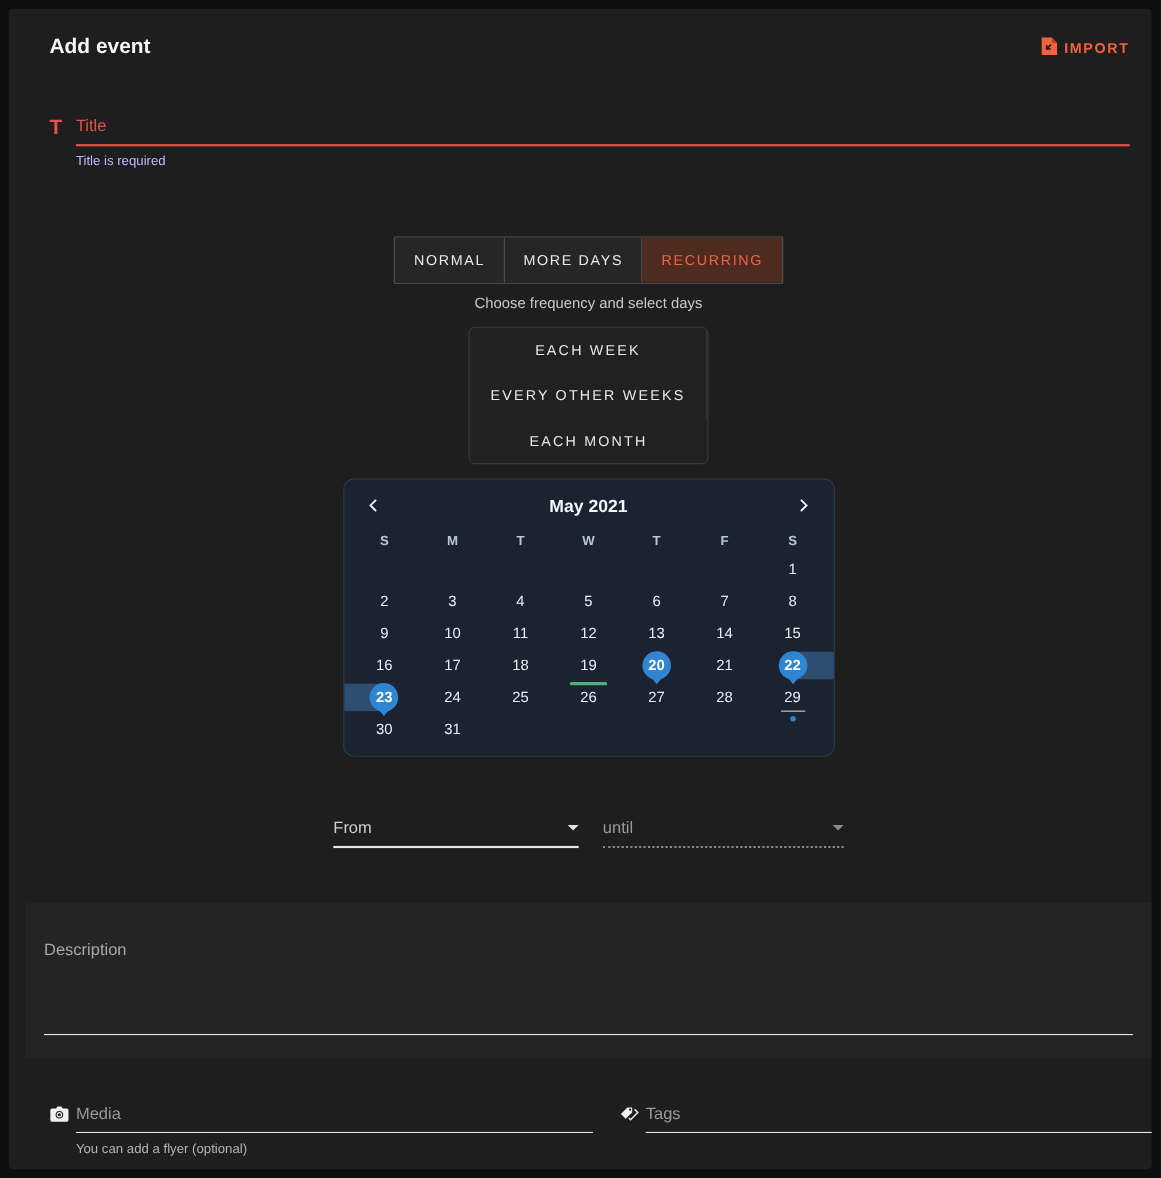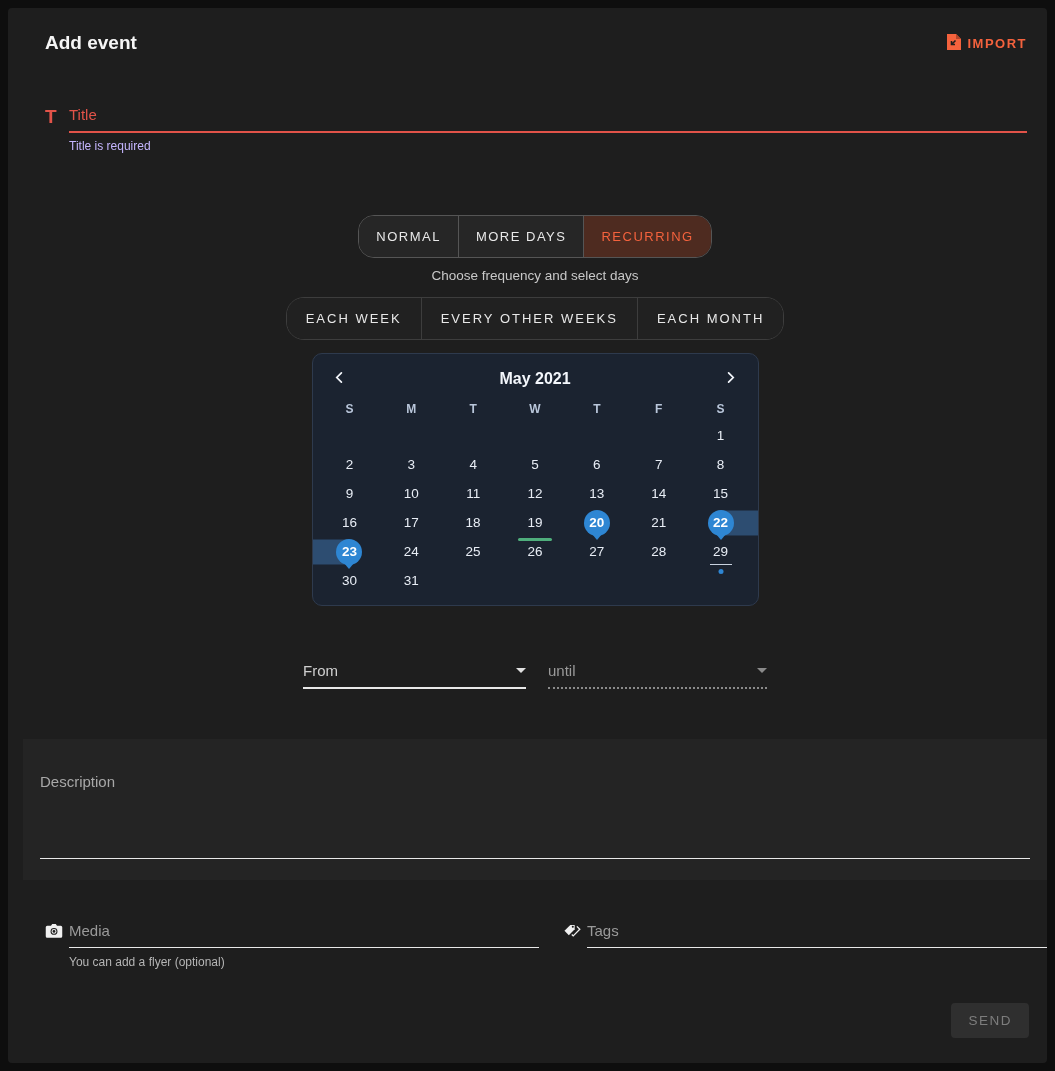--- a/index.html
+++ b/index.html
@@ -37,27 +37,27 @@
   .helper-err { font-size:12px; color:#c4b5fd; margin-top:6px; }
   .caret { width:0; height:0; border-left:5px solid transparent; border-right:5px solid transparent; border-top:5px solid #e0e0e0; }
   .caret.dim { border-top-color:#8a8a8a; }
   
   .title-field { margin:52px 20px 0 22px; }
   .two-col { display:flex; margin:40px 20px 0 22px; }
   .col-left { width:494px; flex:0 0 494px; }
   .col-right { width:497px; flex:0 0 497px; margin-left:24px; }
   
   .tabs-wrap { display:flex; justify-content:center; margin-top:22px; }
-  .tabs { display:flex; border:1px solid #555; border-radius:16px; overflow:hidden; }
+  .tabs { display:flex; border:1px solid #555; border-radius:1px; overflow:hidden; }
   .tab { padding:13px 17px; font-size:13px; letter-spacing:1.5px; color:#e8e8e8; background:#262626; border:none; border-right:1px solid #555; font-family:inherit; cursor:pointer; }
   .tab:last-child { border-right:none; }
   .tab.sel { background:#4e2b20; color:#f4623d; }
   .hint { text-align:center; margin-top:10px; font-size:13.5px; color:#c8c8c8; }
   .freq-wrap { display:flex; justify-content:center; margin-top:14px; }
-  .freq { display:flex; border:1px solid #3d3d3d; border-radius:18px; overflow:hidden; }
+  .freq { display:flex; border:1px solid #3d3d3d; border-radius:6px; overflow:hidden;flex-direction:column; }
   .freq .tab { background:#212121; border-right:1px solid #3d3d3d; padding:13px 19px; letter-spacing:2px; }
   .freq .tab:last-child { border-right:none; }
   
   .cal-wrap { display:flex; justify-content:center; margin-top:13px; }
   .cal { width:447px; background:#1b2330; border:1px solid #2e3a4d; border-radius:10px; padding:9px 6px 10px; color:#e8edf5; }
   .cal-hdr { display:flex; align-items:center; justify-content:space-between; padding:0 14px; height:32px; }
   .cal-month { font-size:16px; font-weight:bold; color:#f3f6fb; }
   .cal-nav { background:none; border:none; cursor:pointer; display:flex; align-items:center; }
   .cal-dow, .cal-week { display:grid; grid-template-columns:repeat(7,1fr); }
   .cal-dow { height:24px; margin-top:2px; }

